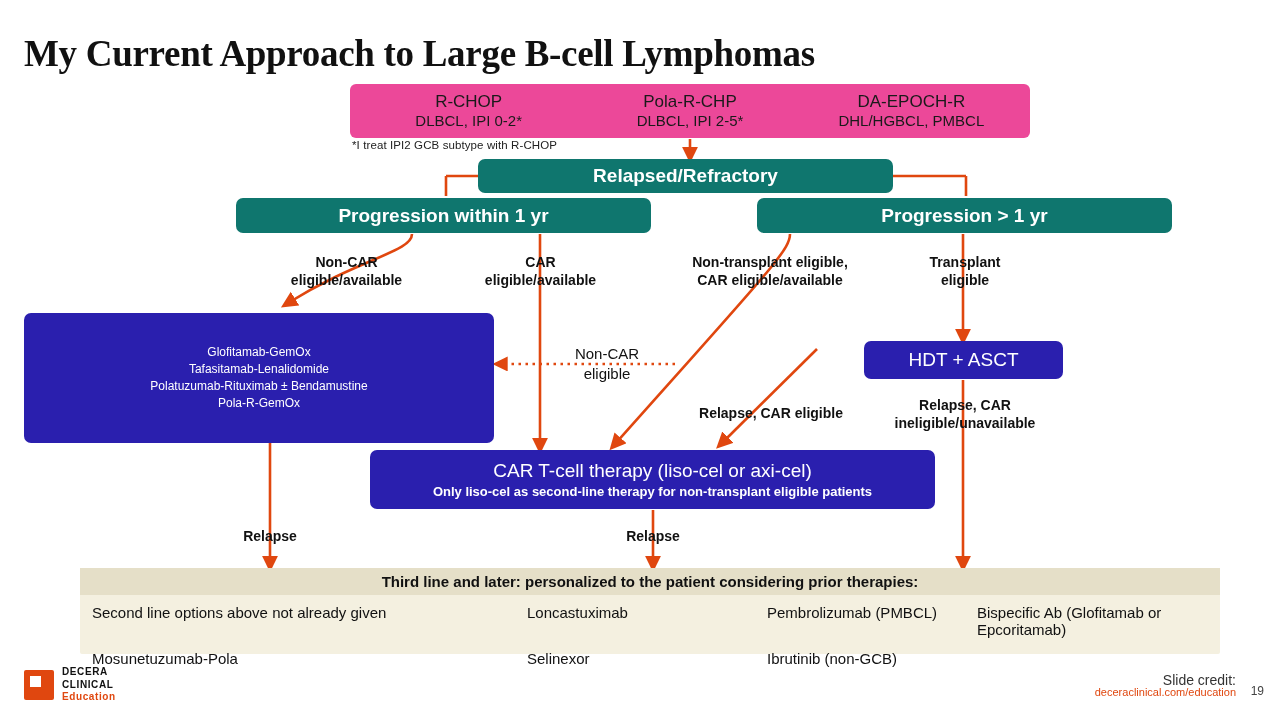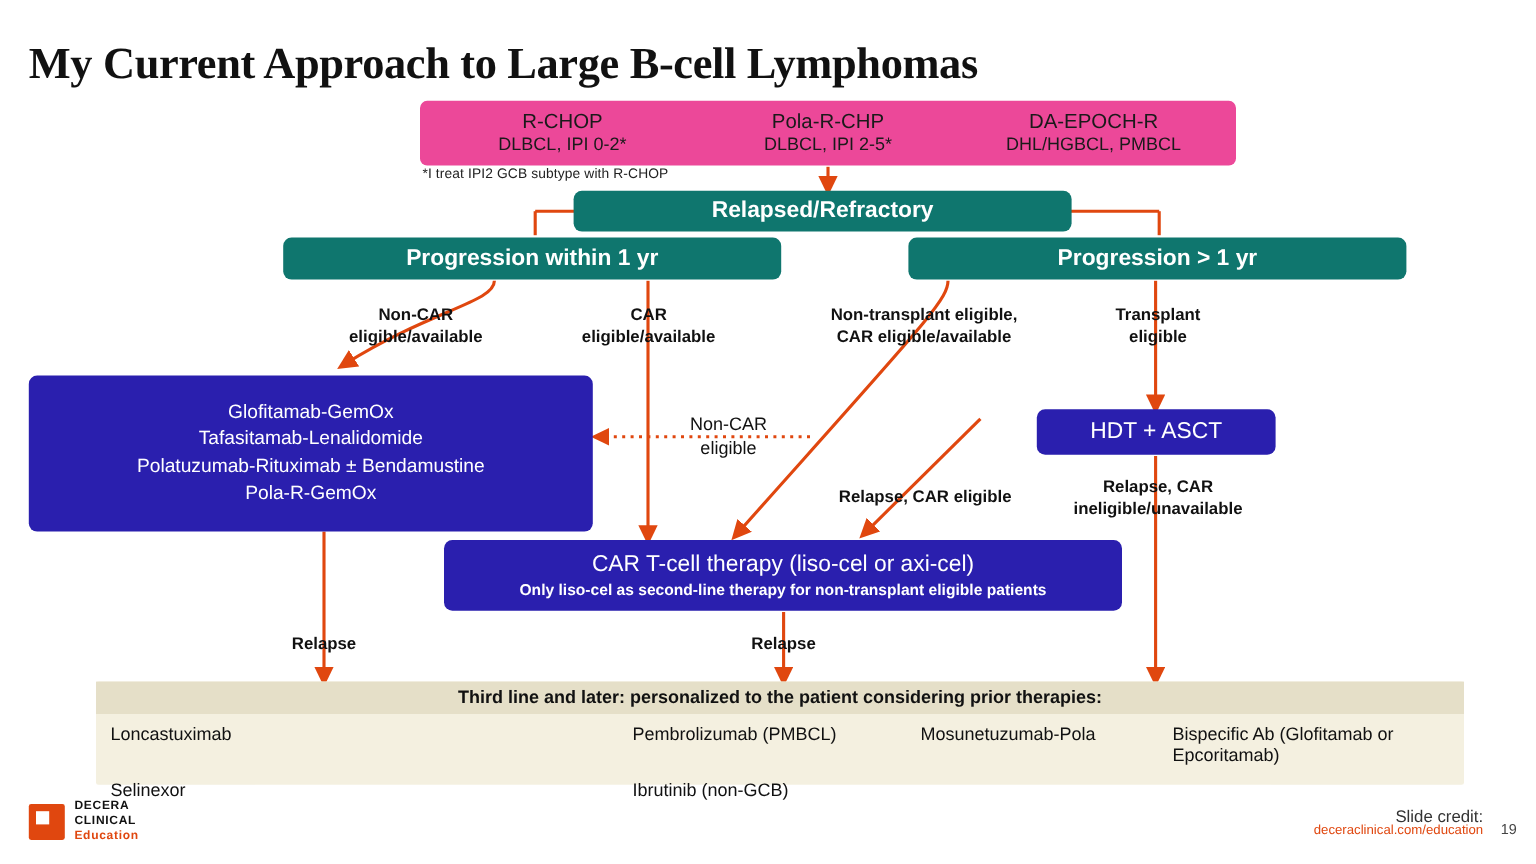--- a/index.html
+++ b/index.html
@@ -108,21 +108,21 @@
     width: 415px;
     height: 35px;
     font-size: 19px;
   }
   
   #second-line-options {
     left: 24px;
     top: 313px;
     width: 470px;
     height: 130px;
-    font-size: 16px;
+    font-size: 12px;
     line-height: 1.42;
   }
   #hdt-asct {
     left: 864px;
     top: 341px;
     width: 199px;
     height: 38px;
     font-size: 19px;
   }
   #car-t {
@@ -336,24 +336,25 @@
   <div class="box box-blue" id="second-line-options">Glofitamab-GemOx<br>Tafasitamab-Lenalidomide<br>Polatuzumab-Rituximab ± Bendamustine<br>Pola-R-GemOx</div>
   <div class="box box-blue" id="hdt-asct">HDT + ASCT</div>
   <div class="box box-blue" id="car-t">
     <div class="car-main">CAR T-cell therapy (liso-cel or axi-cel)</div>
     <div class="car-sub">Only liso-cel as second-line therapy for non-transplant eligible patients</div>
   </div>
 
   <div id="third-line-panel"></div>
   <div id="third-line-header">Third line and later: personalized to the patient considering prior therapies:</div>
   <div id="third-line-grid">
+    <div>Second line options above not already given</div>
     <div>Loncastuximab</div>
     <div>Pembrolizumab (PMBCL)</div>
+    <div>Bispecific Ab (Glofitamab or Epcoritamab)</div>
     <div>Mosunetuzumab-Pola</div>
-    <div>Bispecific Ab (Glofitamab or Epcoritamab)</div>
     <div>Selinexor</div>
     <div>Ibrutinib (non-GCB)</div>
   </div>
 
   <div id="logo">
     <div id="logo-mark"></div>
     <div id="logo-text">
       <div>DECERA</div>
       <div>CLINICAL</div>
       <div class="edu">Education</div>

